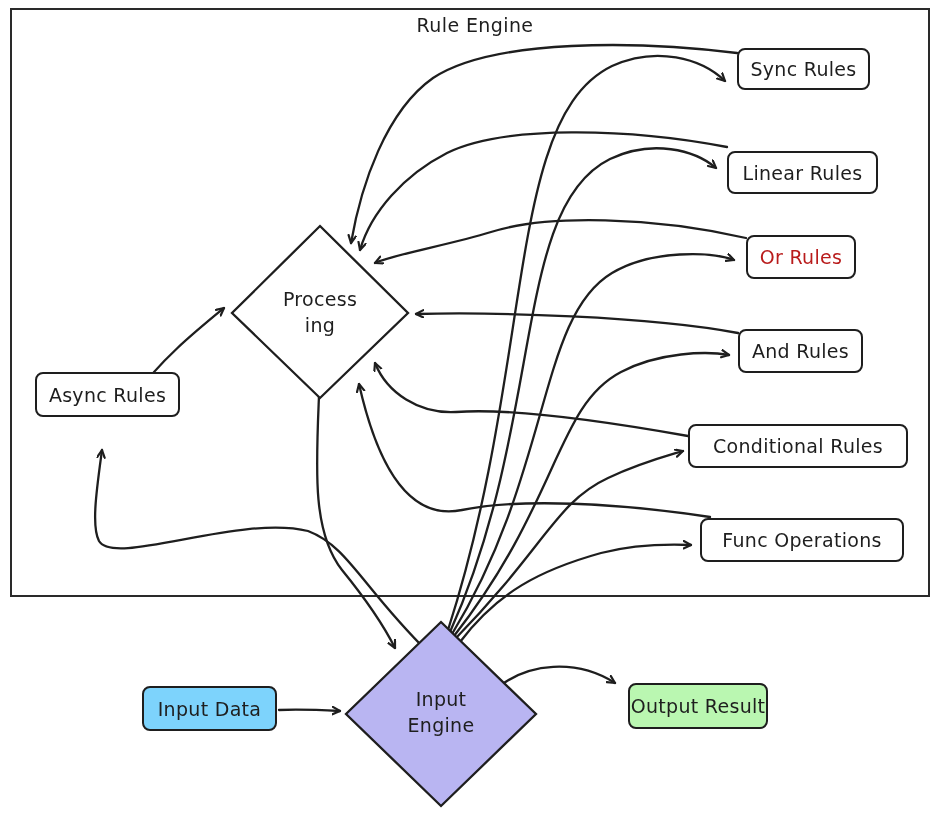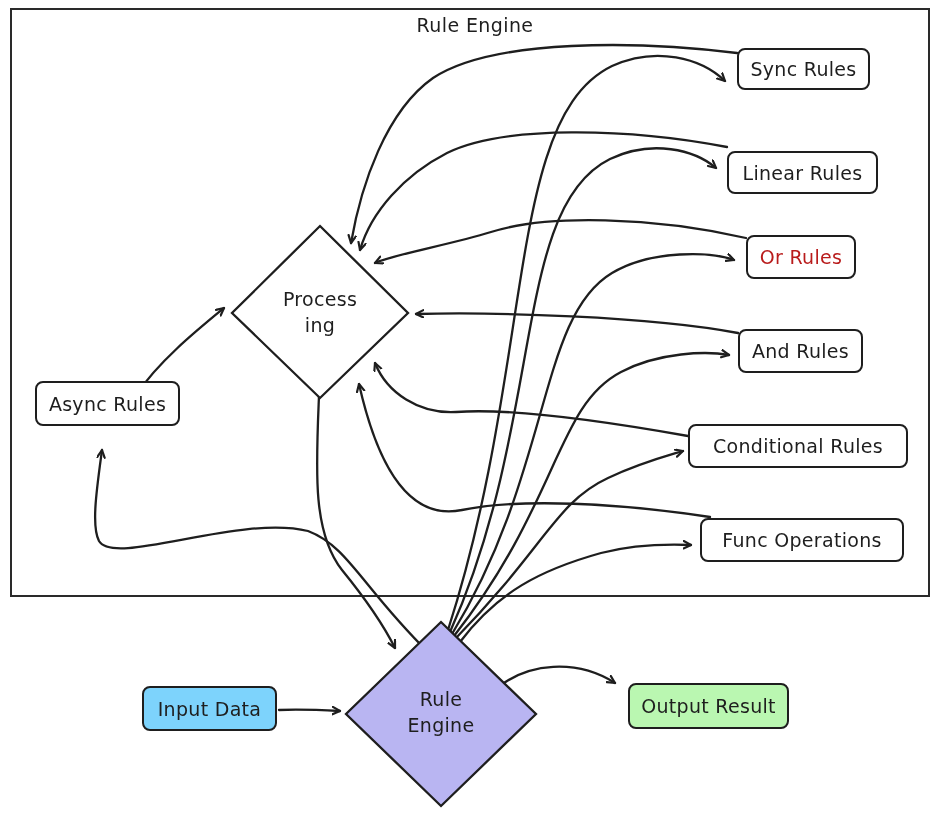--- a/index.html
+++ b/index.html
@@ -27,23 +27,23 @@
     position:absolute;z-index:3;text-align:center;font-size:19px;line-height:26px;
     letter-spacing:.3px;pointer-events:none;
   }
   
   #n-sync{left:737px;top:48px;width:133px;height:42px;}
   #n-linear{left:727px;top:143px;width:151px;height:43px;}
   #n-or{left:746px;top:235px;width:110px;height:44px;}
   #n-and{left:738px;top:329px;width:125px;height:44px;}
   #n-conditional{left:688px;top:424px;width:220px;height:44px;}
   #n-func{left:700px;top:518px;width:204px;height:44px;}
-  #n-async{left:35px;top:381px;width:145px;height:45px;}
+  #n-async{left:35px;top:372px;width:145px;height:45px;}
   #n-input{left:142px;top:686px;width:135px;height:45px;}
-  #n-output{left:628px;top:683px;width:161px;height:46px;align-items:center;}
+  #n-output{left:628px;top:683px;width:140px;height:46px;align-items:center;}
   #lbl-processing{left:250px;top:286px;width:140px;}
   #lbl-engine{left:371px;top:686px;width:140px;}
 </style>
 </head>
 <body>
 
 <div id="stage">
 
   <div id="container-box"></div>
   <div id="container-title">Rule Engine</div>
@@ -103,17 +103,17 @@
   </div>
   <div class="node" id="n-output" style="background: rgb(186, 247, 177); border-color: rgb(30, 30, 30); color: rgb(30, 30, 30);">
     <span>Output Result</span>
   </div>
 
   <div class="diamond-label" id="lbl-processing">
     <div>Process</div>
     <div>ing</div>
   </div>
   <div class="diamond-label" id="lbl-engine">
-    <div>Rule</div>
+    <div>Input</div>
     <div>Engine</div>
   </div>
 
 </div>
 
 </body></html>

